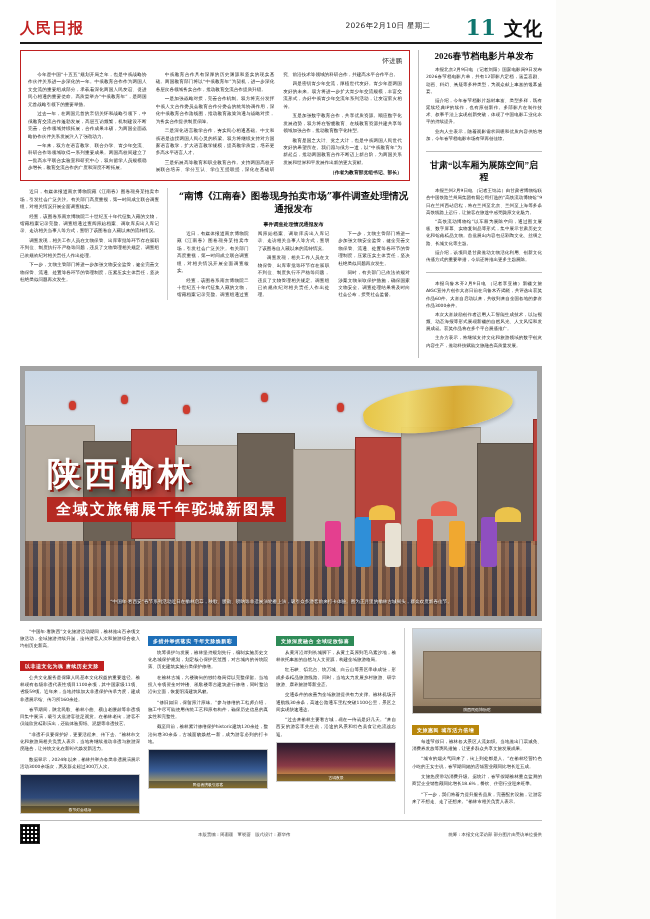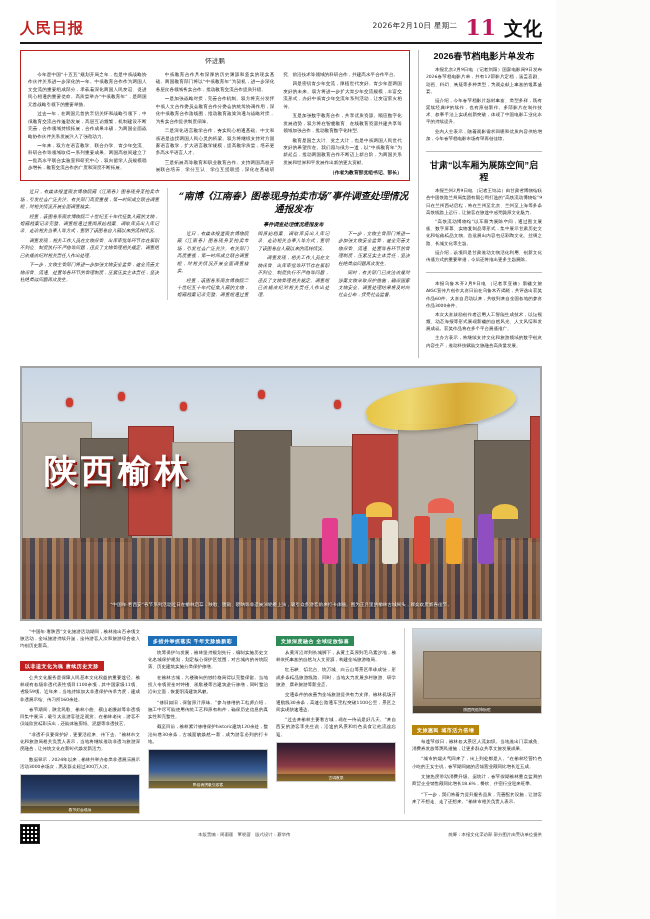--- a/index.html
+++ b/index.html
@@ -32,21 +32,21 @@
     letter-spacing: 1px;
     color: #c02020;
     line-height: 1;
     padding-bottom: 2px;
     white-space: nowrap;
   }
   .mast-right { display: flex; align-items: center; gap: 8px; }
   .mast-date { font-size: 7.5px; color: #222; padding-bottom: 4px; letter-spacing: .3px; }
   .mast-page-num {
     font-family: "DejaVu Serif", "Liberation Serif", serif;
-    font-size: 22px; font-weight: bold; line-height: .9; color: #be185d;
+    font-size: 22px; font-weight: bold; line-height: .9; color: #0f766e; margin-left: 27px;
   }
   .mast-section {
     font-family: "DejaVu Serif", "Liberation Serif", serif;
     font-size: 19px; font-weight: bold; line-height: .95; color: #111;
   }
 
   
   .top-wrap { display: flex; gap: 8px; margin-top: 6px; }
   .col-main { width: 470px; }
   .col-side { width: 148px; border-left: 1px solid #bbb; padding-left: 7px; }
@@ -56,56 +56,56 @@
   .lead-headline {
     font-family: "DejaVu Serif", "Liberation Serif", serif;
     font-weight: bold;
     font-size: 17.5px;
     line-height: 1.25;
     letter-spacing: .5px;
     text-align: center;
     color: #111;
     margin: 4px 0 3px 0;
   }
-  .byline { text-align: center; font-size: 6.5px; color: #333; margin-bottom: 5px; }
+  .byline { text-align: right; font-size: 6.5px; color: #333; margin-bottom: 5px; }
   .cols3 { column-count: 3; column-gap: 9px; column-rule: 0; }
   .bodytext {
     font-size: 4.6px;
     line-height: 1.62;
     text-align: justify;
     color: #1a1a1a;
     text-indent: 2em;
     margin: 0 0 2px 0;
     font-family: "DejaVu Sans", "Liberation Sans", sans-serif;
   }
   .sig { font-size: 4.8px; text-align: right; color: #111; font-weight: bold; margin-top: 3px; }
 
   
-  .sub-wrap { display: flex; gap: 9px; margin-top: 7px; font-style: italic; }
+  .sub-wrap { display: flex; gap: 9px; margin-top: 7px; }
   .sub-left { width: 148px; border-right: 1px solid #ccc; padding-right: 8px; }
   .sub-right { flex: 1; }
   .sub-kicker { font-size: 5px; font-weight: bold; color: #111; margin-bottom: 3px; text-align:center;}
   .sub-head {
     font-family: "DejaVu Serif", "Liberation Serif", serif;
     font-weight: bold; font-size: 9.5px; line-height: 1.35;
     text-align: center; color: #111; margin: 2px 0 5px 0;
   }
 
   
   .side-item { margin-bottom: 9px; }
   .side-rule { border-top: 1px solid #bbb; margin: 8px 0 7px 0; }
   .side-head {
-    font-family: Liberation Sans, sans-serif;
+    font-family: Liberation Serif, serif;
     font-weight: bold; font-size: 9px; line-height: 1.35; color: #111;
     text-align: center; margin-bottom: 4px;
   }
   .side-body { font-size: 4.5px; line-height: 1.6; text-align: justify; text-indent: 2em; color: #1a1a1a; margin: 0 0 2px 0;}
 
   
-  .feature { position: relative; margin-top: 8px; height: 255px; overflow: hidden; border: 2px solid #a3a3a3;}
+  .feature { position: relative; margin-top: 8px; height: 255px; overflow: hidden; border: 5px solid #a3a3a3;}
   .sky {
     position:absolute; inset:0;
     background: linear-gradient(180deg,#c9d6e4 0%,#d8dfe6 22%,#cfcfc9 40%,#b9ada0 62%,#8d7b67 100%);
   }
   .crowdrow {
     position:absolute; left:0; right:0;
     background: repeating-linear-gradient(90deg,#6b4a3a 0 4px,#8a5f46 4px 8px,#3e3a46 8px 13px,#a97b55 13px 17px);
     opacity:.85;
   }
   .bld {
@@ -291,20 +291,21 @@
     <div class="dancer" style="left:360px;top:152px;width:16px;height:44px;background:#e8e2d4;"></div>
     <div class="dancer" style="left:392px;top:148px;width:16px;height:48px;background:#d94a3a;"></div>
     <div class="dancer" style="left:424px;top:150px;width:16px;height:46px;background:#f0a830;"></div>
     <div class="dancer" style="left:456px;top:146px;width:16px;height:50px;background:#8f4fc0;"></div>
     <div class="fan" style="left:344px;top:134px;width:26px;height:15px;background:#f2c84b;"></div>
     <div class="fan" style="left:406px;top:130px;width:26px;height:15px;background:#ea5f4e;"></div>
     <div class="fan" style="left:470px;top:136px;width:26px;height:15px;background:#f2c84b;"></div>
 
     <div class="feature-title-wrap">
       <div class="ft-main">陕西榆林</div>
+      <div class="ft-sub">全域文旅铺展千年驼城新图景</div>
     </div>
 
     <div class="feature-caption">“中国年·看西安”春节系列活动近日在榆林启幕，秧歌、腰鼓、唢呐等非遗展演轮番上演，吸引众多游客前来打卡体验。图为正月里的榆林古城街头，群众欢度新春佳节。</div>
   </div>
 
   <div class="bottom">
 
     <div class="bcol">
       <p class="btext">“中国年·看陕西”文化旅游活动期间，榆林推出百余项文旅活动，全域旅游持续升温，接待游客人次和旅游综合收入均创历史新高。</p>
       <div class="tagbar">以非遗文化为魂 赓续历史文脉</div>

